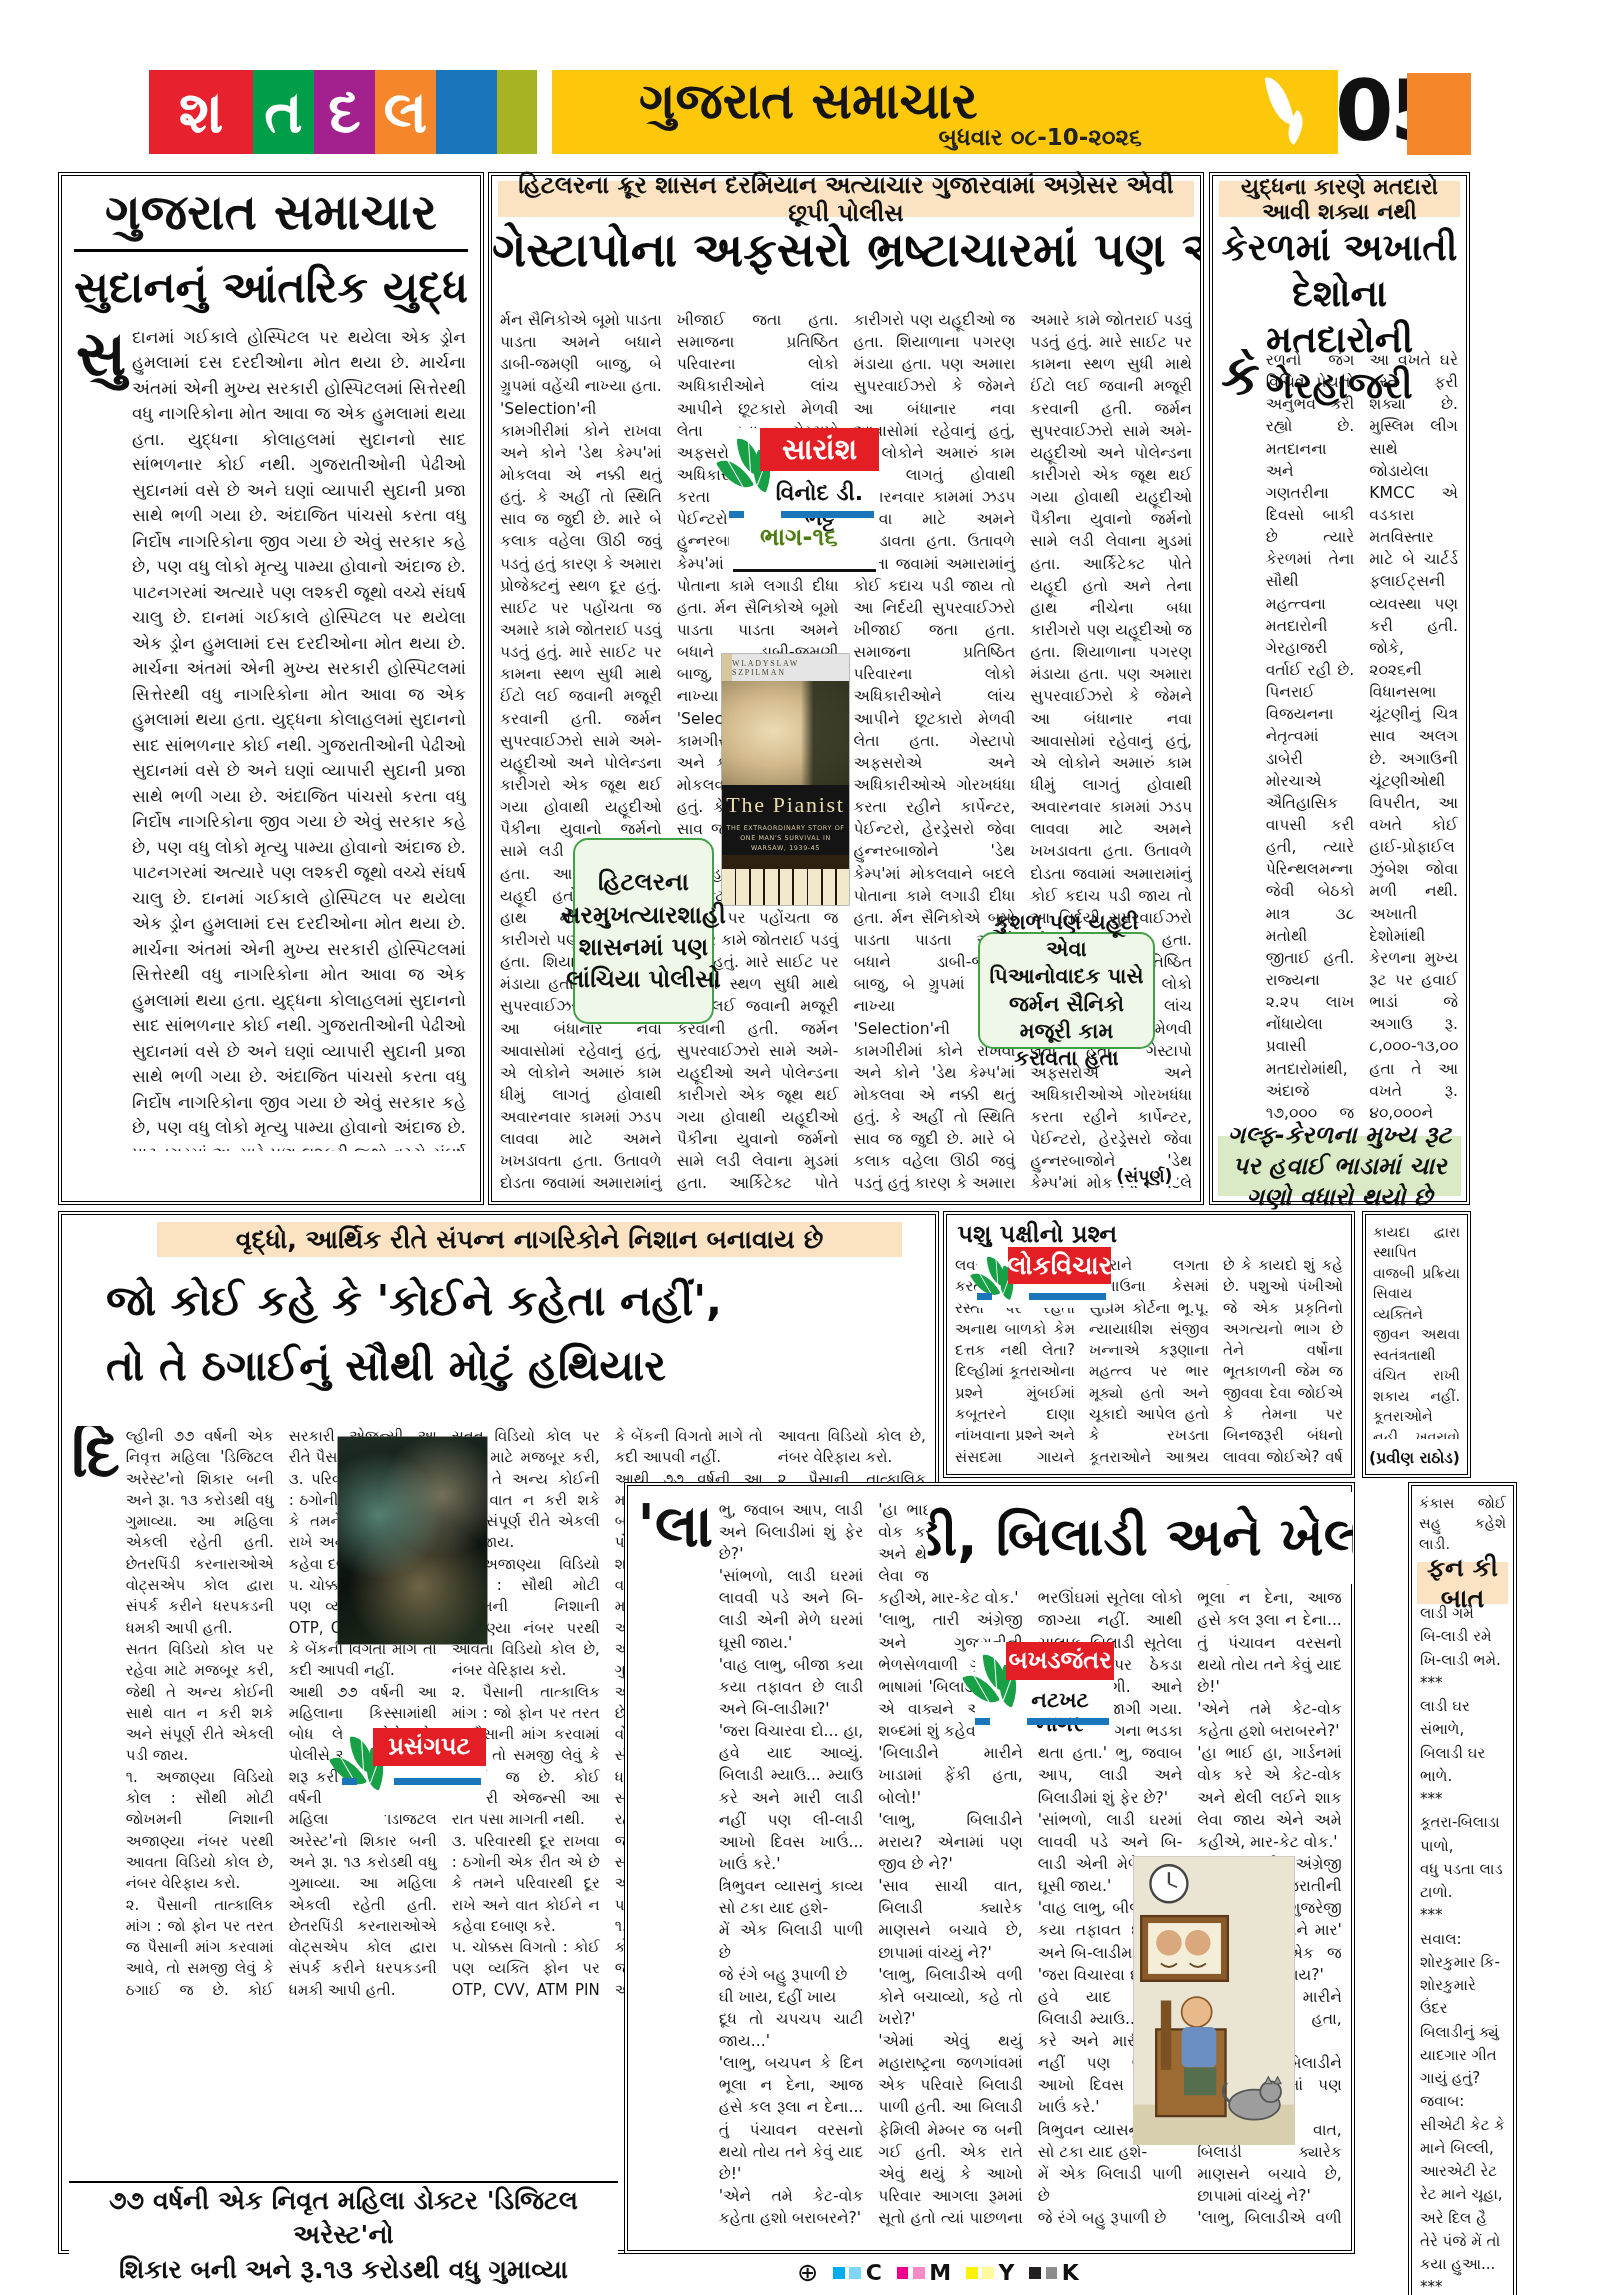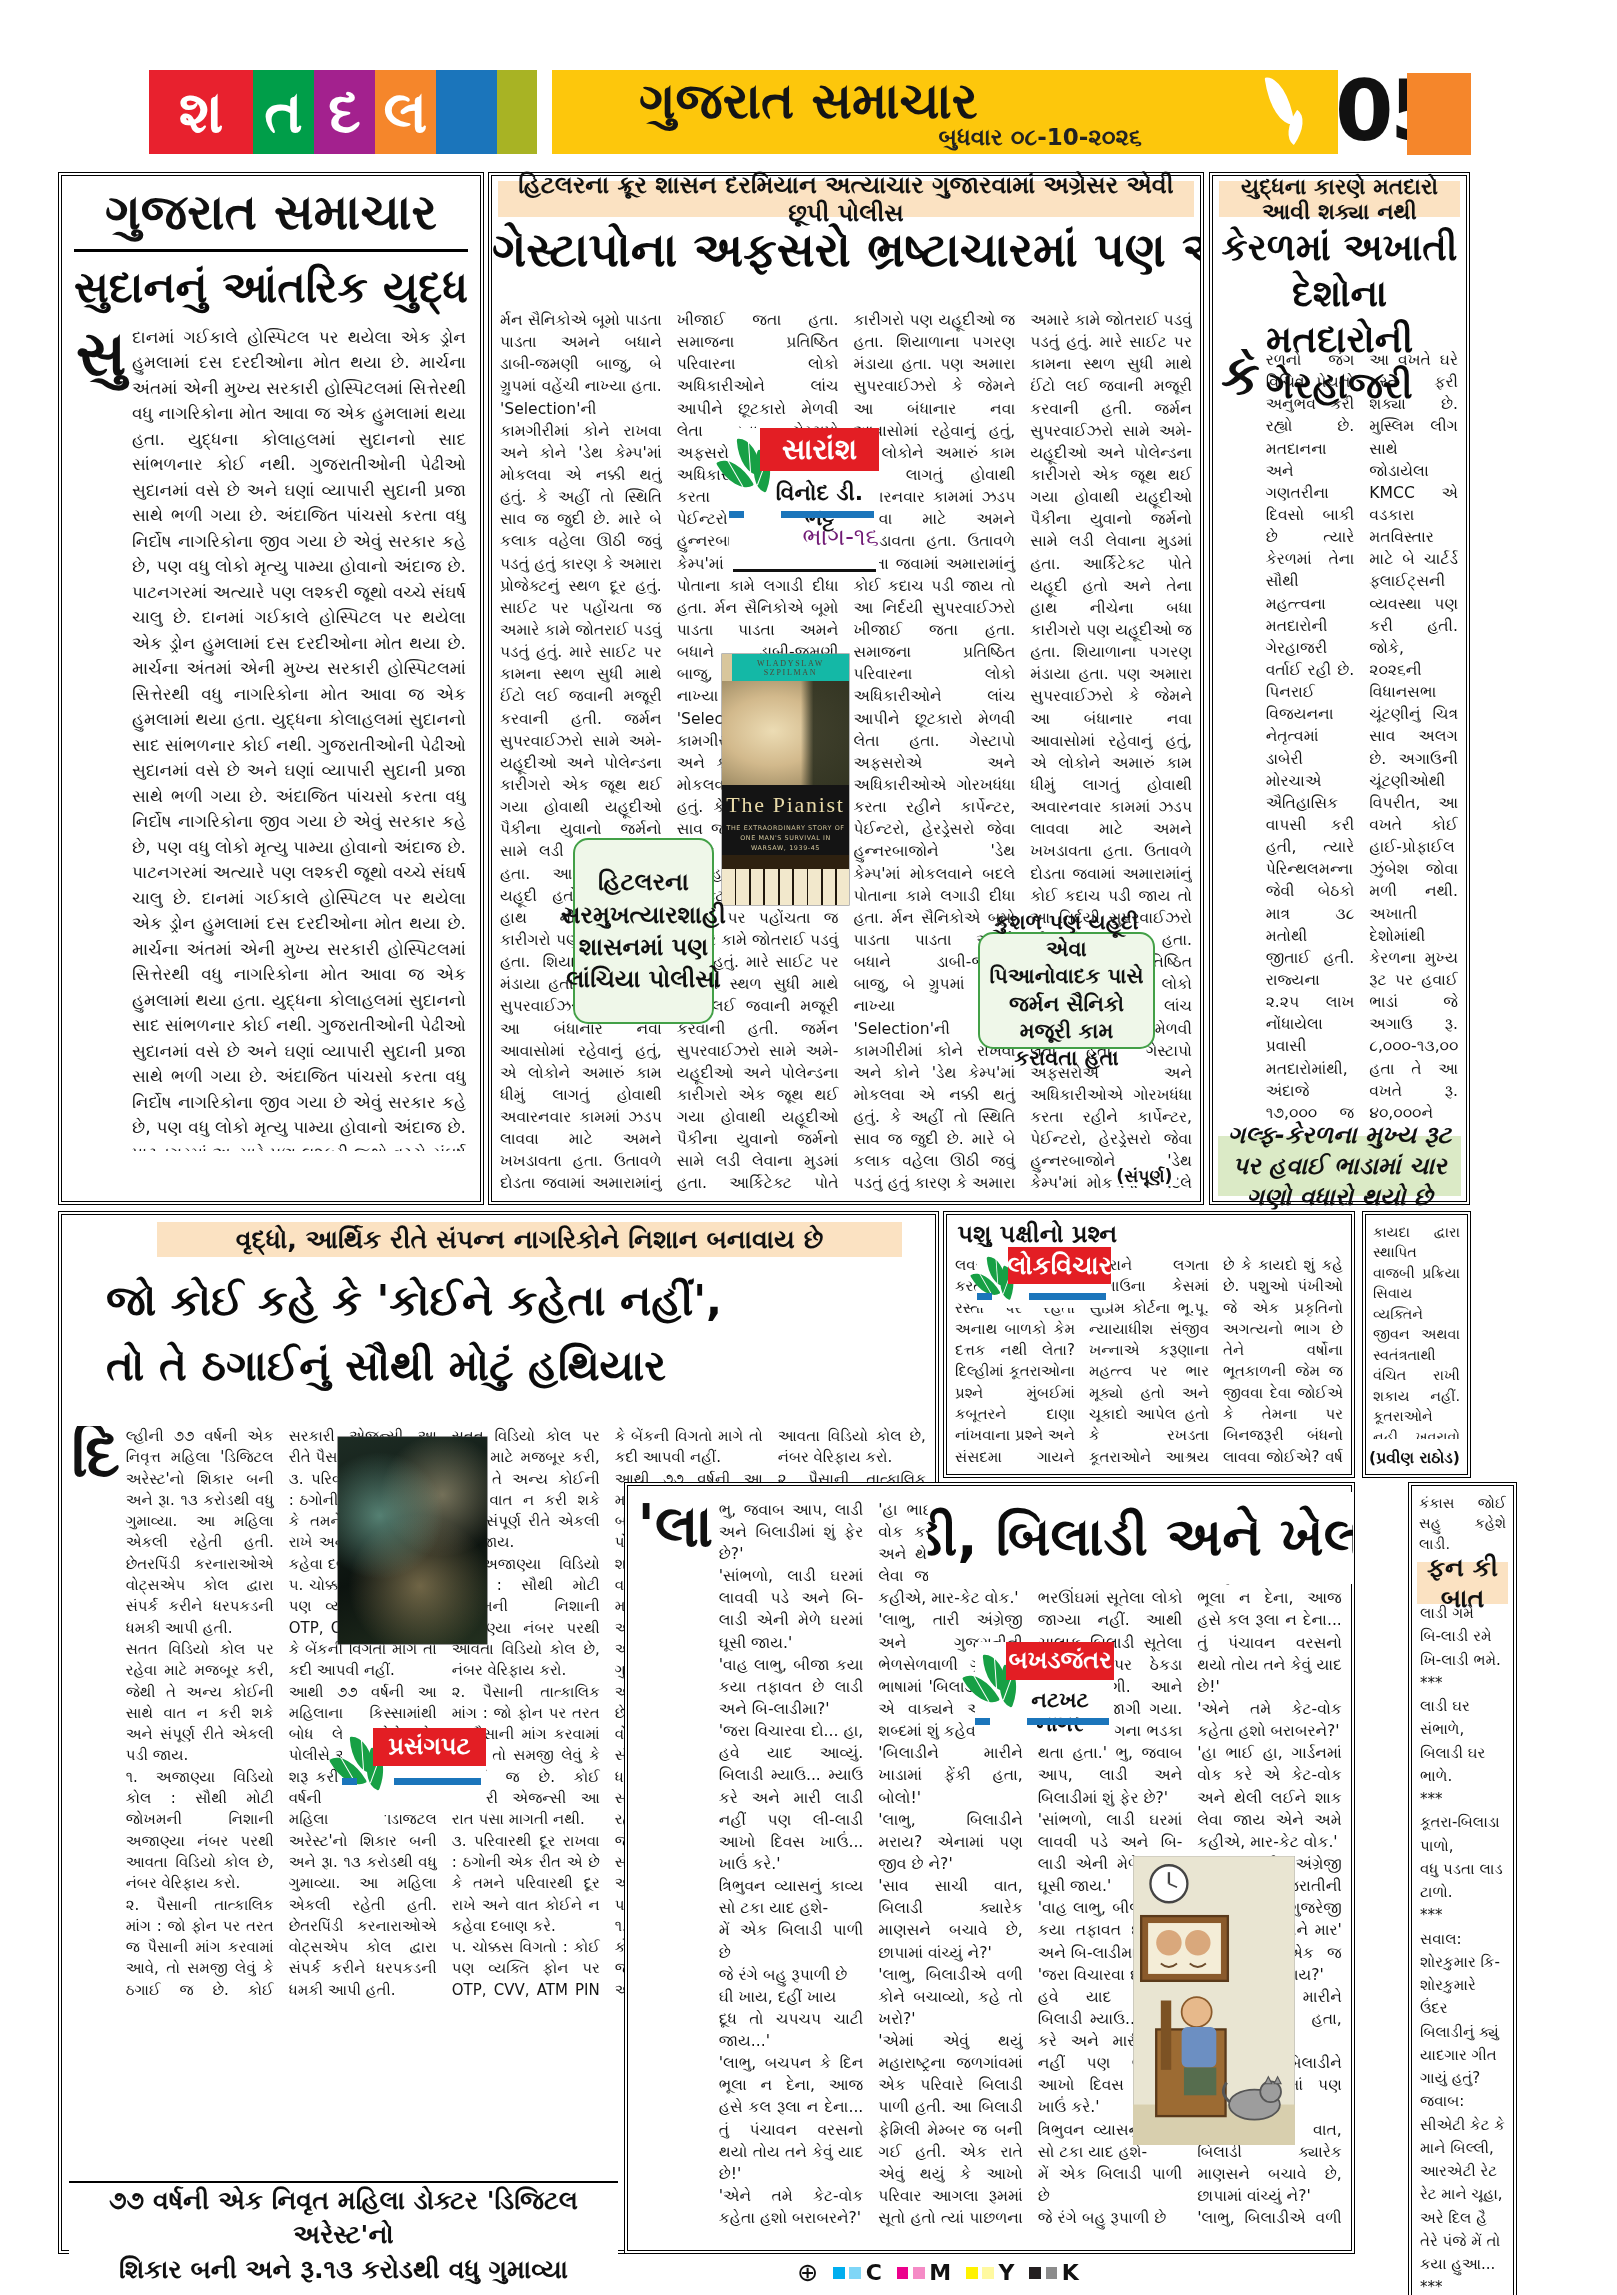--- a/index.html
+++ b/index.html
@@ -34,35 +34,35 @@
   .wleaf i{position:absolute;display:block;background:#fff;border-radius:4% 100% 4% 100%;}
   #pageno{left:1335px;top:68px;width:72px;height:87px;font-size:84px;font-weight:bold;letter-spacing:-3.5px;line-height:87px;color:#111;}
   #orangeblock{left:1407px;top:73px;width:64px;height:82px;background:#F5862B;}
 
   
   .bb{position:absolute;background:#fff;}
   .bb .bar{position:absolute;left:31px;right:0;background:#E31E24;color:#fff;font-weight:bold;text-align:center;display:flex;align-items:center;justify-content:center;line-height:1.15;}
   .bb .auth{position:absolute;left:31px;right:0;text-align:center;font-weight:bold;color:#111;}
   .bb .brule{position:absolute;height:7px;background:#1B75BB;}
   .bb .bsq{position:absolute;width:15px;height:7px;background:#1B75BB;left:0;}
-  .bb .part{position:absolute;left:31px;right:0;text-align:right;font-weight:normal;color:#701a75;}
+  .bb .part{position:absolute;left:31px;right:0;text-align:left;font-weight:bold;color:#4d7c0f;}
   .bb .krule{position:absolute;left:3.5px;right:3.5px;bottom:0;height:3.5px;background:#111;}
   .leaves{position:absolute;width:55px;height:75px;}
   .leaves i{position:absolute;display:block;background:#17A045;border-radius:6% 100% 6% 100%;width:22px;height:38px;}
   .leaves i:after{content:"";position:absolute;left:48%;top:8%;width:1.7px;height:82%;background:#fff;}
   .leaves i:nth-child(1){left:0;top:22px;transform:rotate(-30deg);}
   .leaves i:nth-child(2){left:14px;top:5.8px;transform:rotate(-4deg);}
   .leaves i:nth-child(3){left:26.6px;top:19.6px;transform:rotate(20deg);}
 
   
   .greenbox{position:absolute;border:2.9px solid #43A047;border-radius:15px;background:#EFF7E9;font-weight:bold;text-align:center;display:flex;align-items:center;justify-content:center;padding:8px;box-sizing:border-box;color:#111;}
 
   
   .pianist{position:absolute;background:#d8c69c;overflow:hidden;box-shadow:0 0 0 0.6px #888;}
-  .p-author{background:#14b8a6;color:#4e4738;font-family:"Liberation Serif","DejaVu Serif",serif;font-size:8px;letter-spacing:1.7px;text-align:center;padding:4.6px 0;margin-left:10px;}
+  .p-author{background:#e5e5e5;color:#4e4738;font-family:"Liberation Serif","DejaVu Serif",serif;font-size:8px;letter-spacing:1.7px;padding:4.6px 0;margin-left:10px;}
   .p-photo{height:104px;background:
     linear-gradient(90deg,rgba(0,0,0,0) 62%,rgba(35,40,25,.85) 72%),
     radial-gradient(ellipse at 40% 48%, #ecdcb4 0%, #d2b98c 45%, #8a7a55 100%);}
   .p-band{background:#141414;color:#E7D9A8;text-align:center;padding:7px 2.3px 5.8px 2.3px;}
   .p-title{font-family:"Liberation Serif","DejaVu Serif",serif;font-size:22px;letter-spacing:1.7px;}
   .p-sub{color:#cfc39a;font-size:6.4px;letter-spacing:0.6px;margin-top:4.6px;line-height:1.6;}
   .p-keys{position:absolute;left:0;right:0;bottom:0;height:50px;background:#2e2110;}
   .p-keys .white{position:absolute;left:0;right:0;bottom:0;height:36px;background:repeating-linear-gradient(90deg,#f2e8cc 0 12.7px,#20180c 12.7px 14.4px);}
   .p-keys .black{position:absolute;left:0;right:0;bottom:17.3px;height:18.5px;background:repeating-linear-gradient(90deg,rgba(10,8,4,.95) 0 7px,rgba(0,0,0,0) 7px 14.4px);}
 

